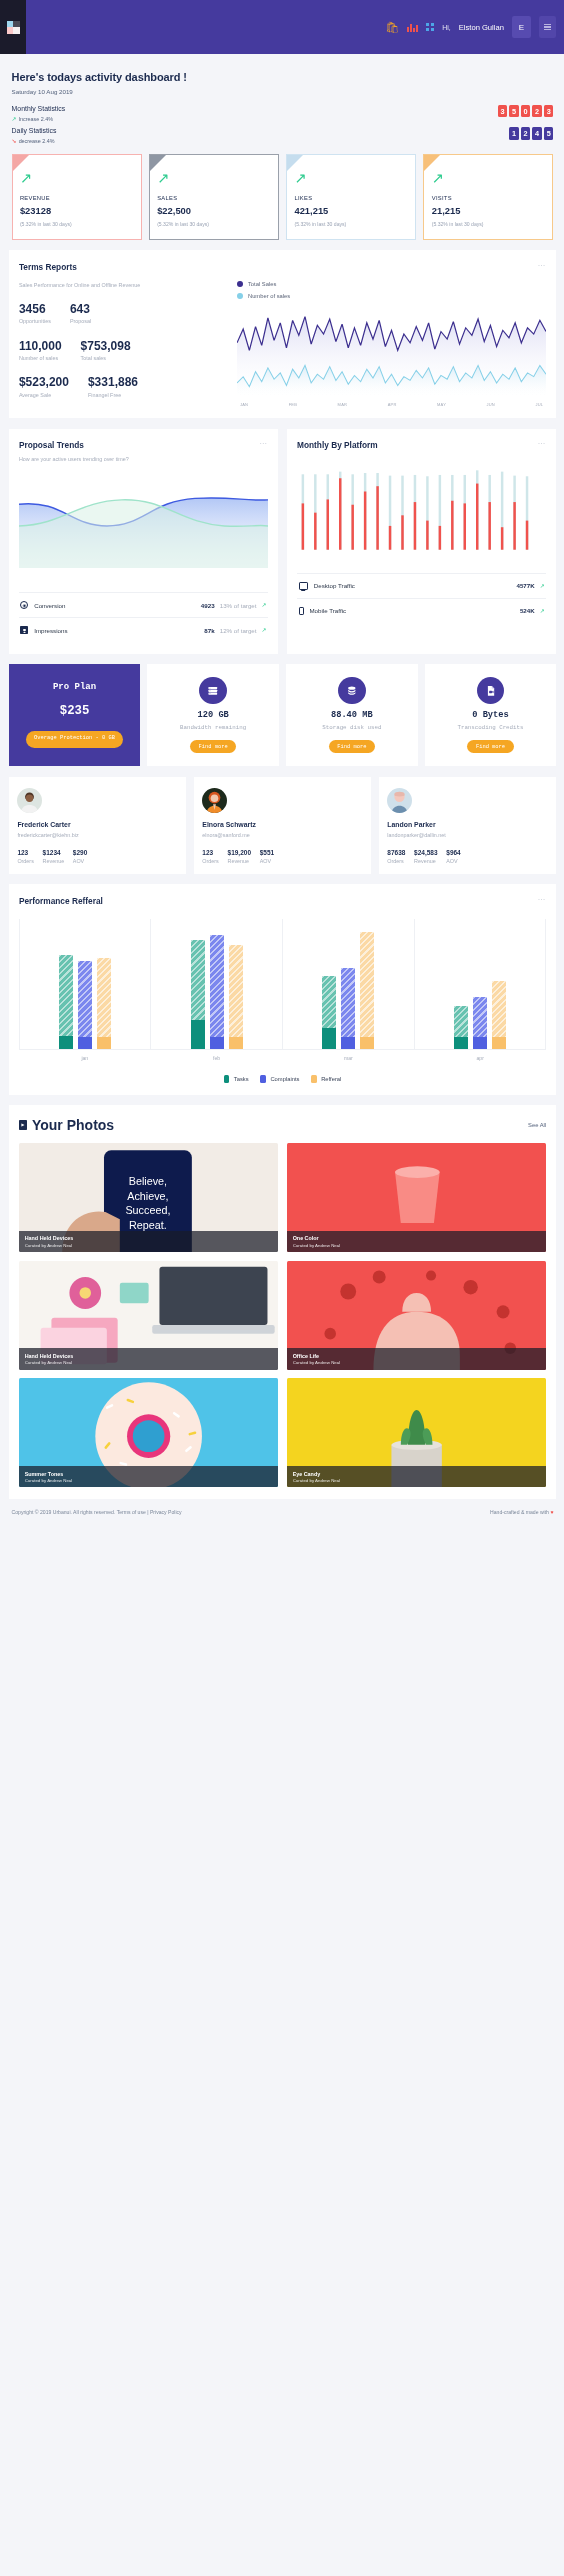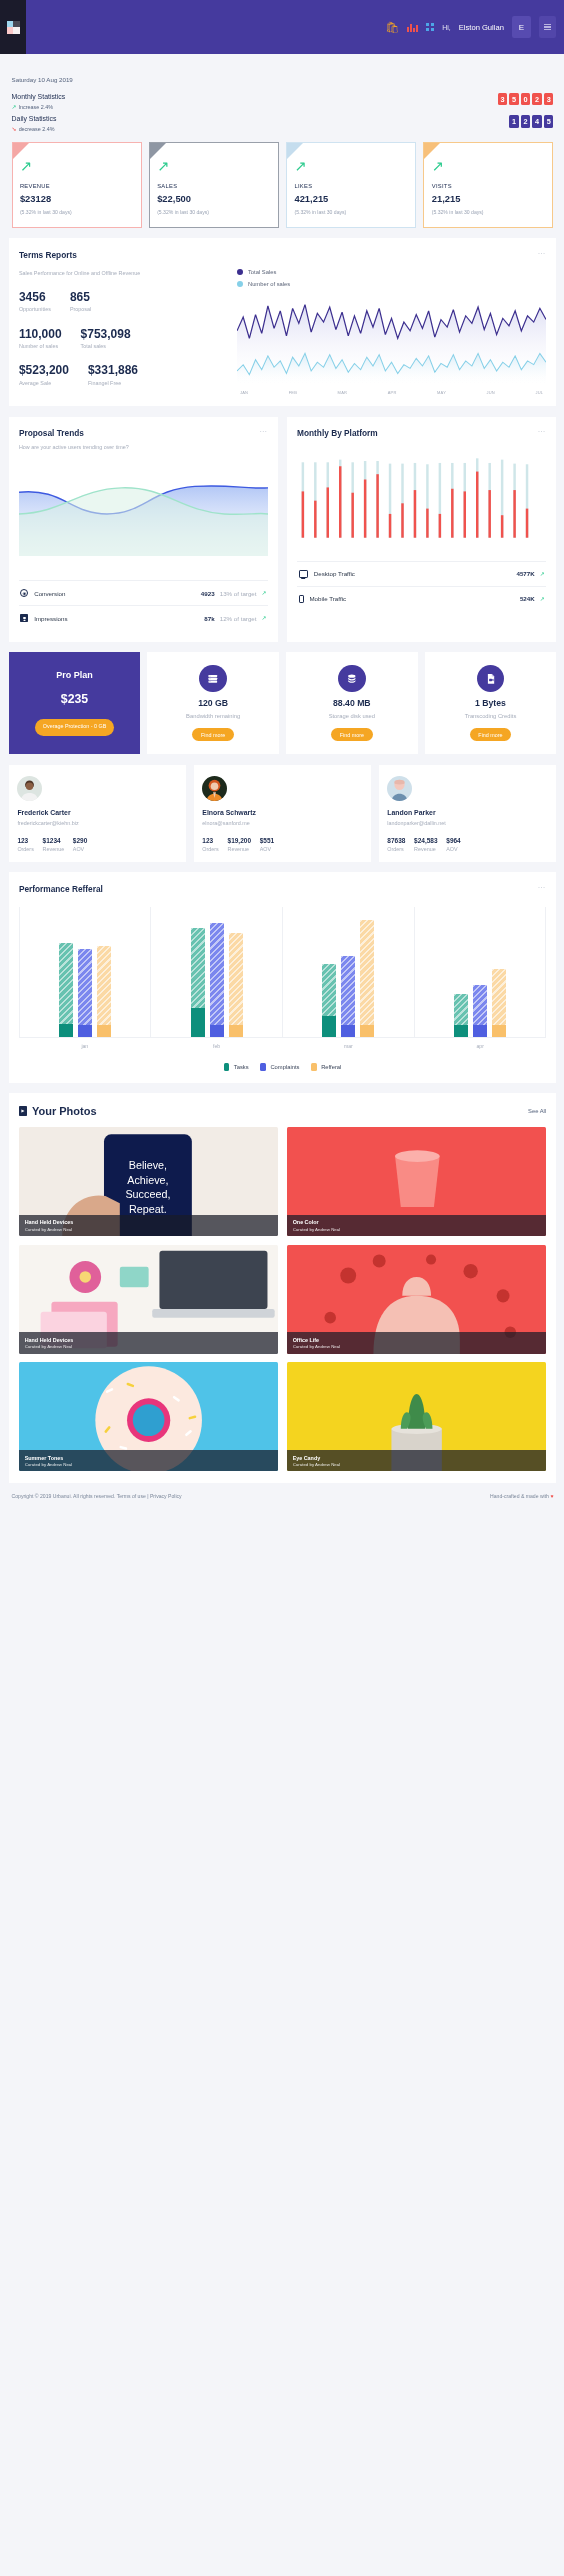--- a/index.html
+++ b/index.html
@@ -150,21 +150,21 @@
   }
   .ico-person::after {
     content: ""; width: 2.9px; height: 2.9px; border-radius: 50%;
     background: #fff; box-shadow: 0 2.3px 0 -0.4px #fff;
   }
   .monitor { width: 9.4px; height: 7.3px; border: 1px solid #1b2a4e; border-radius: 1.1px; position: relative; }
   .monitor::after { content:""; position:absolute; bottom:-2.2px; left:50%; transform:translateX(-50%); width:3.6px; height:1.5px; background:#1b2a4e; }
   .phone { width: 5.1px; height: 8.7px; border: 1px solid #1b2a4e; border-radius: 1.1px; }
 
   
-  .plan-row { display: flex; gap: 7px; margin-top: 10.2px; }
+  .plan-row { display: flex; gap: 7px; margin-top: 10.2px; font-family: Liberation Mono, monospace; }
   .plan-card {
     flex: 1; background: #fff; text-align: center;
     padding: 13px 5.8px 13px 5.8px; min-height: 102px;
     display: flex; flex-direction: column; align-items: center; justify-content: center;
   }
   .plan-card.pro { background: #453a9e; color: #fff; }
   .pro-name { font-size: 9px; font-weight: 700; }
   .pro-price { font-size: 12.3px; font-weight: 700; margin-top: 11.6px; }
   .pill {
     background: #f5a623; color: #fff; border-radius: 14.5px;
@@ -224,21 +224,21 @@
   .solid-blue { background: #4f5fe0; }
   .solid-orange { background: #f9c06a; }
   .perf-labels { display: flex; margin-top: 5.1px; }
   .perf-labels > span { flex: 1; text-align: center; font-size: 5.1px; color: #a6adbb; }
   .perf-legend { display: flex; justify-content: center; gap: 11.6px; margin-top: 11.6px; }
   .pl-item { display: flex; align-items: center; gap: 4.4px; font-size: 5.8px; color: #3a4459; }
   .pl-swatch { width: 5.8px; height: 8px; border-radius: 1.5px; display: block; }
 
   
   .photos-head { display: flex; align-items: center; justify-content: space-between; }
-  .photos-title { display: flex; align-items: center; gap: 5.1px; font-size: 11px; font-weight: 700; }
+  .photos-title { display: flex; align-items: center; gap: 5.1px; font-size: 14px; font-weight: 700; }
   .pt-ico {
     width: 8px; height: 9.4px; background: #1b2a4e; border-radius: 0.7px;
     position: relative; display: flex; align-items: center; justify-content: center;
   }
   .pt-ico::after { content: "\25B6"; color: #fff; font-size: 3.6px; }
   .see-all { font-size: 5.8px; color: #55637d; cursor: pointer; }
   .photo-grid { display: grid; grid-template-columns: 1fr 1fr; gap: 8.7px; margin-top: 10.2px; }
   .photo {
     position: relative; height: 109px; overflow: hidden; border-radius: 1.5px;
   }
@@ -296,20 +296,21 @@
         <i></i>
         <i></i>
         <i></i>
       </span>
   </div>
 </div>
 
 <div class="page">
 
   <div class="page-head">
+    <div class="page-title">Here's todays activity dashboard !</div>
     <div class="page-date">Saturday 10 Aug 2019</div>
   </div>
 
   <div class="stat-row">
     <div>
       <div class="stat-label">Monthly Statistics</div>
       <div class="stat-delta">
         <span class="arrow-up">↗</span>
         <span>Increase 2.4%</span>
       </div>
@@ -377,21 +378,21 @@
     </div>
     <div class="sales-body">
       <div class="sales-left">
         <div class="sales-sub">Sales Performance for Online and Offline Revenue</div>
         <div class="kv-grid">
           <div>
             <div class="kv-num">3456</div>
             <div class="kv-cap">Opportunities</div>
           </div>
           <div>
-            <div class="kv-num">865</div>
+            <div class="kv-num">643</div>
             <div class="kv-cap">Proposal</div>
           </div>
         </div>
         <div class="kv-grid">
           <div>
             <div class="kv-num">110,000</div>
             <div class="kv-cap">Number of sales</div>
           </div>
           <div>
             <div class="kv-num">$753,098</div>
@@ -601,21 +602,21 @@
 
     <div class="plan-card">
       <div class="plan-icon">
         <svg width="11.6" height="11.6" viewBox="0 0 24 24" fill="#fff">
           <path d="M6 2h8l5 5v15H6z"></path>
             <path d="M14 2v5h5z" fill="#cfc9ee"></path>
           <rect x="8.5" y="12" width="6" height="5" rx="1" fill="#453a9e"></rect>
           <path d="M15 13.5l2.6-1.5v5l-2.6-1.5z" fill="#453a9e"></path>
         </svg>
       </div>
-      <div class="plan-val">1 Bytes</div>
+      <div class="plan-val">0 Bytes</div>
       <div class="plan-cap">Transcoding Credits</div>
       <button class="find-btn">Find more</button>
     </div>
   </div>
 
   <div class="people-row">
     <div class="person-card">
       <div class="person-avatar">
         <svg width="25" height="25" viewBox="0 0 34 34">
           <rect width="34" height="34" fill="#dde5e1"></rect>

